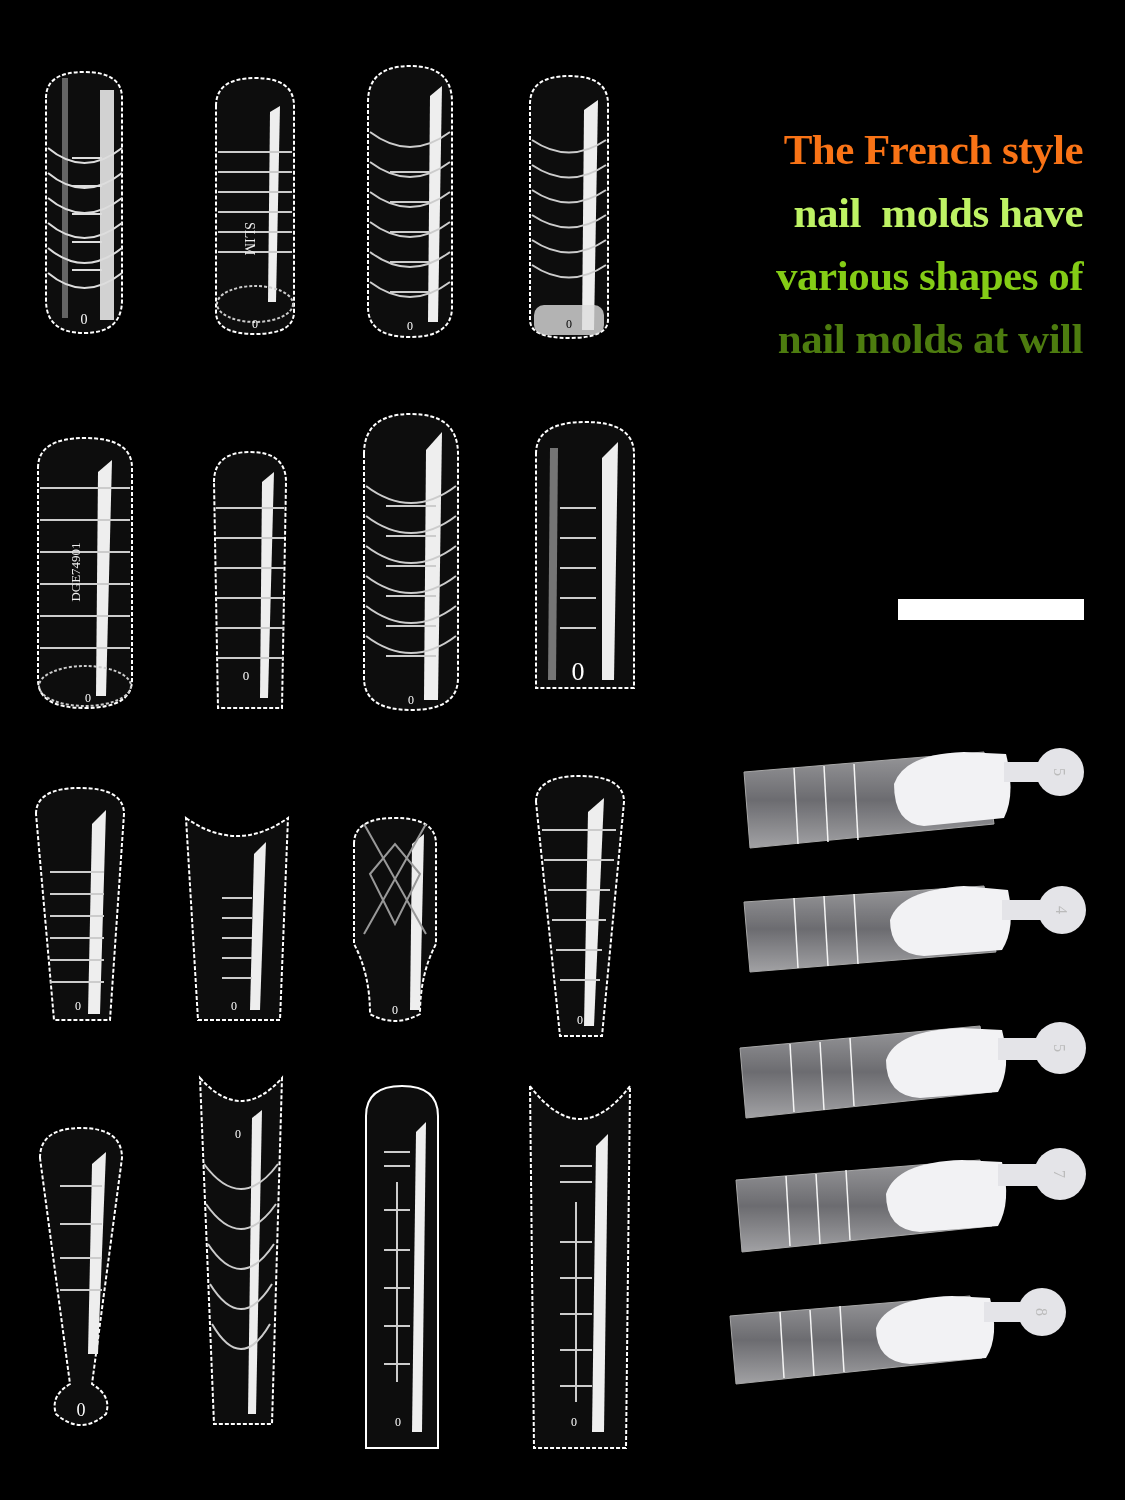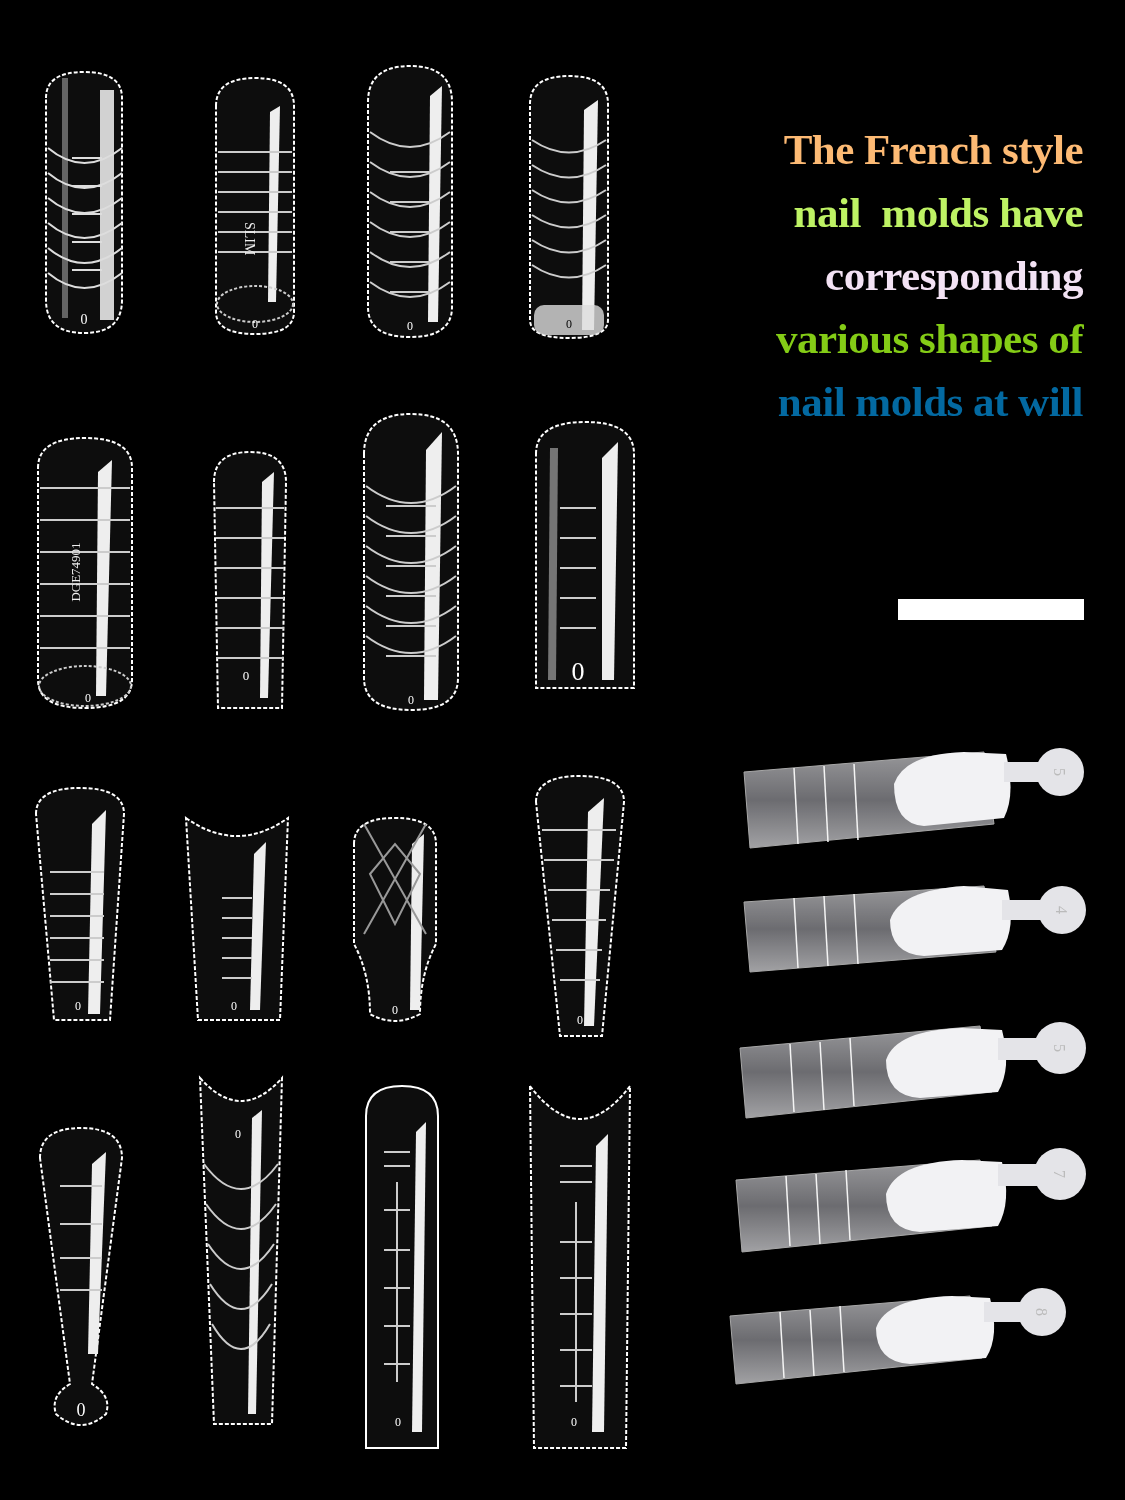--- a/index.html
+++ b/index.html
@@ -10,25 +10,24 @@
   .mold{position:absolute;}
   .tip{position:absolute;}
   svg{display:block;}
 </style>
 </head>
 <body>
 
 <div id="canvas">
 
   <div class="headline">
-    <span class="line" style="color:#fdba74">The French style</span>
+    <span class="line" style="color:#f97316">The French style</span>
     <span class="line" style="color:#bef264">nail  molds have</span>
-    <span class="line" style="color:#f3e2f4">corresponding</span>
     <span class="line" style="color:#84cc16">various shapes of</span>
-    <span class="line" style="color:#0369a1">nail molds at will</span>
+    <span class="line" style="color:#4d7c0f">nail molds at will</span>
   </div>
 
   <div class="divider"></div>
 
   <div class="mold" style="left:34px;top:68px;">
     <svg width="100" height="270" viewBox="0 0 100 270">
       <path d="M12 30 Q12 4 50 4 Q88 4 88 30 L88 232 Q88 265 50 265 Q12 265 12 232 Z" fill="#0d0d0d" stroke="#fff" stroke-width="2" stroke-dasharray="4 2"></path>
       <rect x="66" y="22" width="14" height="230" fill="#e8e8e8" opacity="0.9"></rect>
       <rect x="28" y="10" width="6" height="240" fill="#bbb" opacity="0.5"></rect>
       <g stroke="#ddd" stroke-width="2" fill="none">

